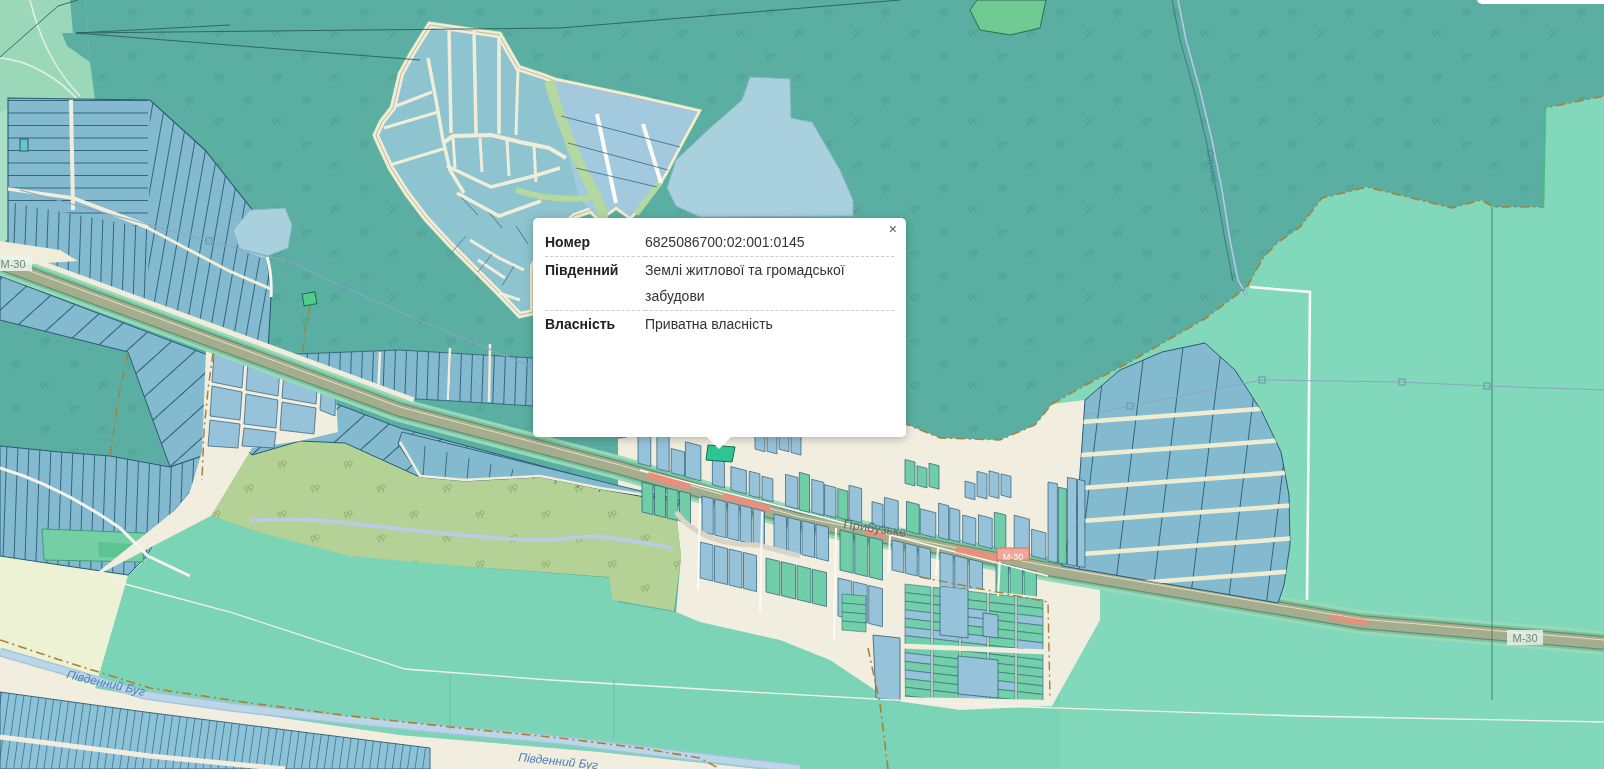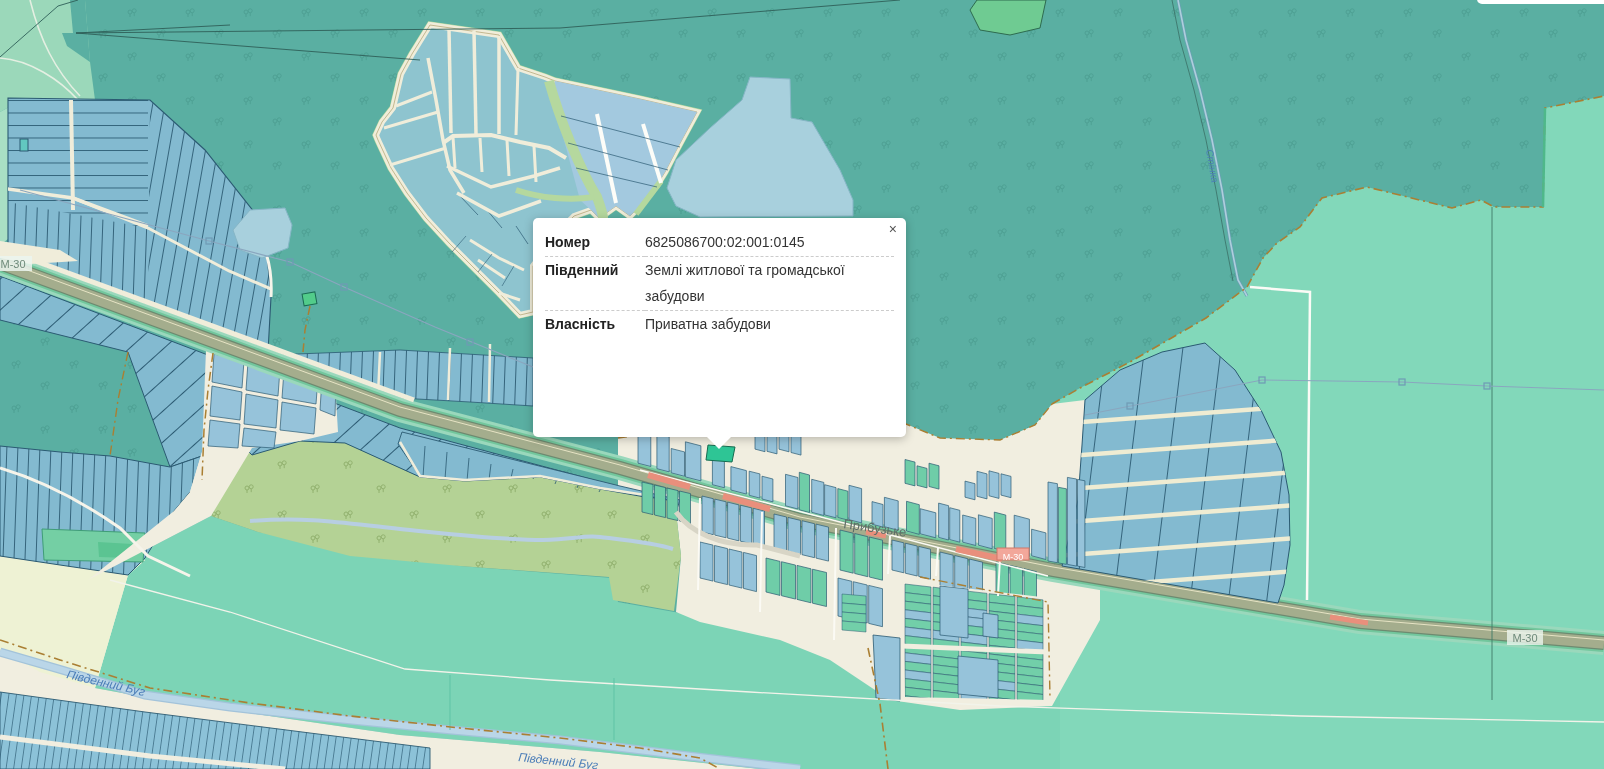--- a/index.html
+++ b/index.html
@@ -388,18 +388,18 @@
           <tr class="sep r1">
             <td class="lbl">Номер</td>
             <td class="val">6825086700:02:001:0145</td>
           </tr>
     <tr class="sep">
             <td class="lbl">Південний</td>
             <td class="val">Землі житлової та громадської<br>забудови</td>
           </tr>
     <tr>
             <td class="lbl">Власність</td>
-            <td class="val">Приватна забудови</td>
+            <td class="val">Приватна власність</td>
           </tr>
   </tbody>
       </table>
   <div class="tail"></div>
 </div>
 </div>
 </body></html>

